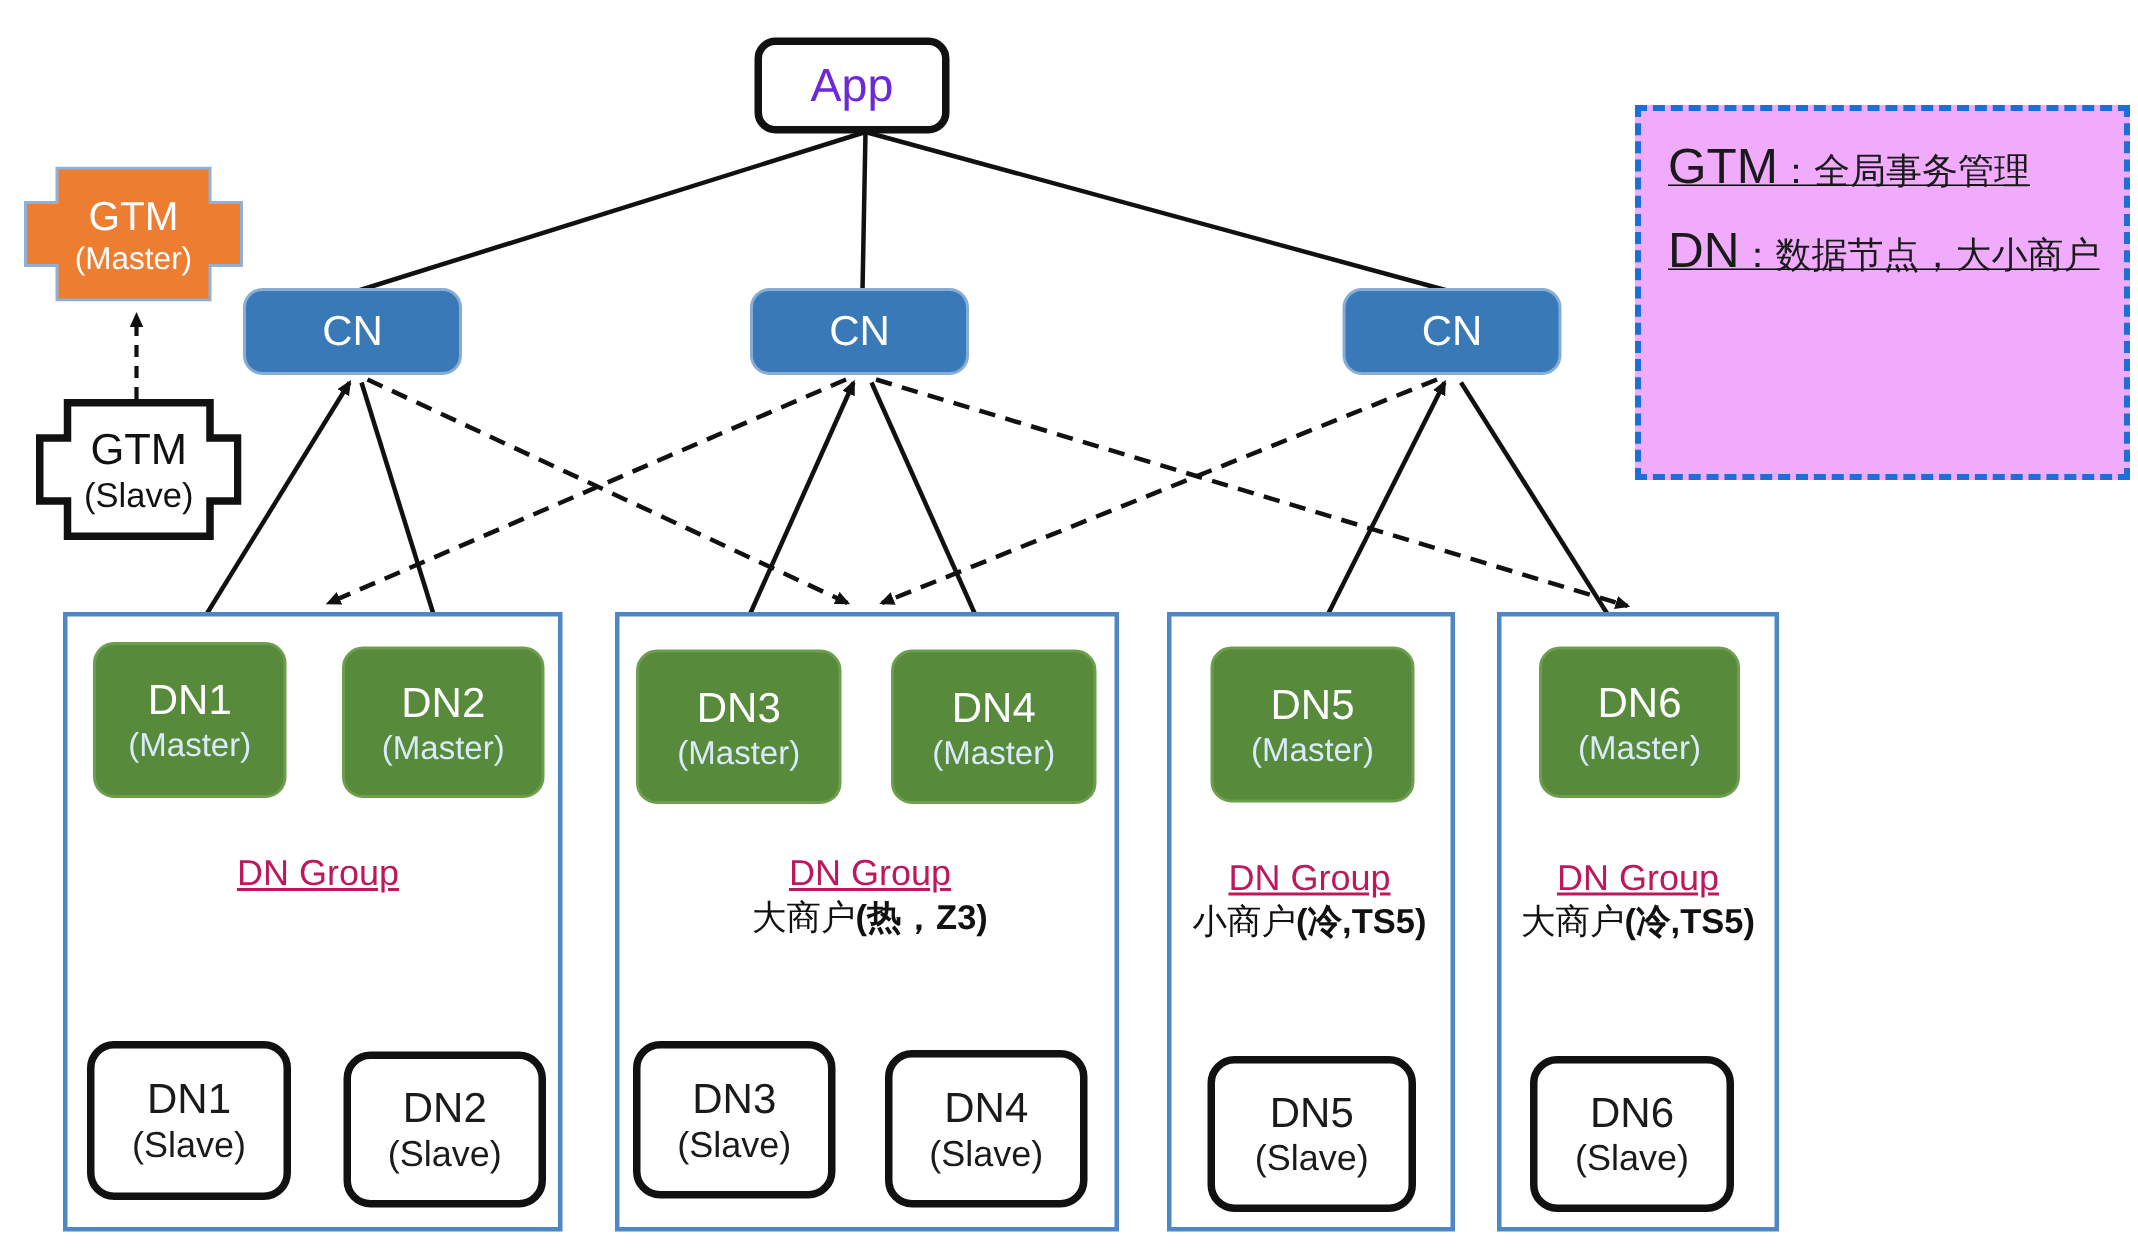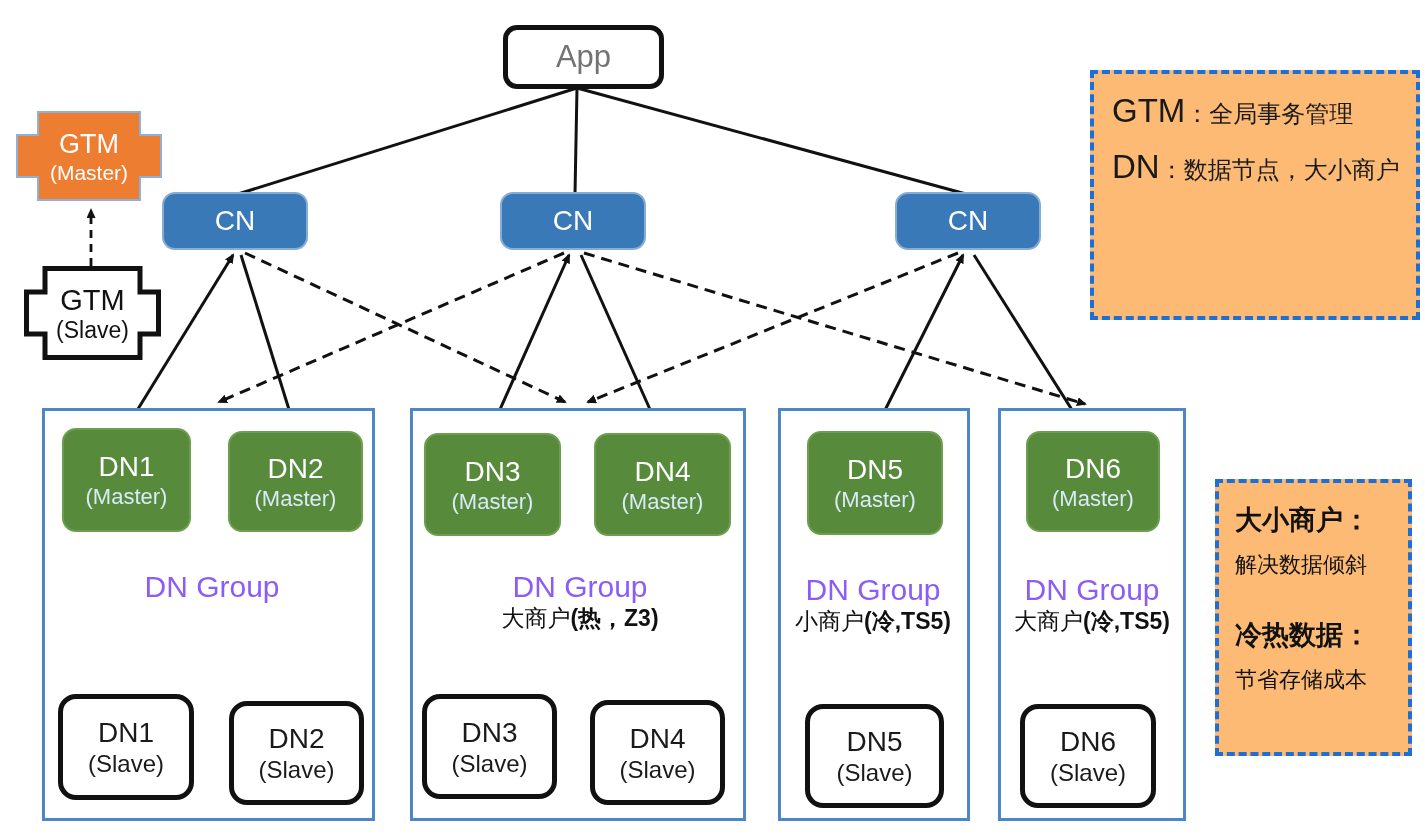--- a/index.html
+++ b/index.html
@@ -2,21 +2,21 @@
 <html><head>
 <meta charset="utf-8">
 <style>
   html,body{margin:0;padding:0;background:#fff;}
   body{font-family:"Liberation Sans","DejaVu Sans",sans-serif;}
   .stage{position:relative;width:1425px;height:840px;background:#fff;overflow:hidden;}
   .wires{position:absolute;left:0;top:0;width:1425px;height:840px;z-index:1;}
   .node{position:absolute;z-index:3;display:flex;flex-direction:column;align-items:center;justify-content:center;text-align:center;box-sizing:border-box;}
 
   
-  .app{left:503px;top:25px;width:161px;height:64px;border:5px solid #111;border-radius:14px;background:#fff;font-size:31px;color:#737373;}
+  .app{left:503px;top:25px;width:130px;height:64px;border:5px solid #111;border-radius:14px;background:#fff;font-size:31px;color:#6d28d9;}
 
   
   .cn{width:146px;height:58px;border-radius:13px;background:#3a79b8;border:2px solid #86add6;color:#fff;font-size:28px;}
   .cn1{left:162px;top:192px;}
   .cn2{left:500px;top:192px;}
   .cn3{left:895px;top:192px;}
 
   
   .group{position:absolute;top:408px;height:413px;border:3px solid #4e87c6;background:#fff;z-index:2;box-sizing:border-box;}
   .g1{left:42px;width:333px;}
@@ -41,41 +41,41 @@
 
   .dns1{left:58px;top:694px;width:136px;height:106px;}
   .dns2{left:229px;top:701px;width:135px;height:104px;}
   .dns3{left:422px;top:694px;width:135px;height:105px;}
   .dns4{left:590px;top:700px;width:135px;height:105px;}
   .dns5{left:805px;top:704px;width:139px;height:104px;}
   .dns6{left:1020px;top:704px;width:136px;height:104px;}
 
   
   .glabel{position:absolute;z-index:3;text-align:center;transform:translateX(-50%);white-space:nowrap;}
-  .glabel .red{color:#8b5cf6;font-size:30px;line-height:1.1;}
+  .glabel .red{color:#be185d;font-size:24px;line-height:1.1;text-decoration:underline;}
   .glabel .tag{color:#111;font-size:23px;line-height:1.35;}
   .glabel .tag b{font-weight:bold;}
   .gl1{left:212px;top:570px;}
   .gl2{left:580px;top:570px;}
   .gl3{left:873px;top:573px;}
   .gl4{left:1092px;top:573px;}
 
   
   .gtm-wrap{position:absolute;z-index:3;}
   .gtm-wrap svg{display:block;}
   .gtm-text{position:absolute;left:0;top:0;width:100%;height:100%;display:flex;flex-direction:column;align-items:center;justify-content:center;text-align:center;}
   .gtm-master-wrap{left:16px;top:111px;width:146px;height:90px;}
   .gtm-master-wrap .gt1{font-size:27px;color:#fff;line-height:1.2;}
   .gtm-master-wrap .gt2{font-size:21px;color:#fff;line-height:1.1;}
   .gtm-slave-wrap{left:24px;top:266px;width:137px;height:94px;}
   .gtm-slave-wrap .gt1{font-size:29px;color:#111;line-height:1.2;}
   .gtm-slave-wrap .gt2{font-size:23px;color:#111;line-height:1.1;}
 
   
-  .legend{position:absolute;z-index:3;border:4px dashed #1b6fd6;background:#fdba74;box-sizing:border-box;}
+  .legend{position:absolute;z-index:3;border:4px dashed #1b6fd6;background:#f0abfc;box-sizing:border-box;text-decoration:underline;}
   .legend-top{left:1090px;top:70px;width:330px;height:250px;padding:20px 14px 10px 18px;}
   .legend-top .lline{white-space:nowrap;line-height:1.0;margin-bottom:23px;}
   .legend-top .term{font-size:33px;color:#1a1a1a;}
   .legend-top .rest{font-size:24px;color:#1a1a1a;}
   .legend-bottom{left:1215px;top:479px;width:197px;height:277px;padding:22px 10px 10px 16px;}
   .legend-bottom .head{font-size:27px;font-weight:bold;color:#111;line-height:1.15;}
   .legend-bottom .body{font-size:22px;color:#111;margin-top:16px;line-height:1.2;}
   .legend-bottom .item + .item{margin-top:42px;}
 </style>
 </head>
@@ -230,24 +230,14 @@
 
   <div class="legend legend-top">
     <div class="lline">
       <span class="term">GTM</span><span class="rest">：全局事务管理</span>
     </div>
     <div class="lline">
       <span class="term">DN</span><span class="rest">：数据节点，大小商户</span>
     </div>
   </div>
 
-  <div class="legend legend-bottom">
-    <div class="item">
-      <div class="head">大小商户：</div>
-      <div class="body">解决数据倾斜</div>
-    </div>
-    <div class="item">
-      <div class="head">冷热数据：</div>
-      <div class="body">节省存储成本</div>
-    </div>
-  </div>
 
 </div>
 
 </body></html>

